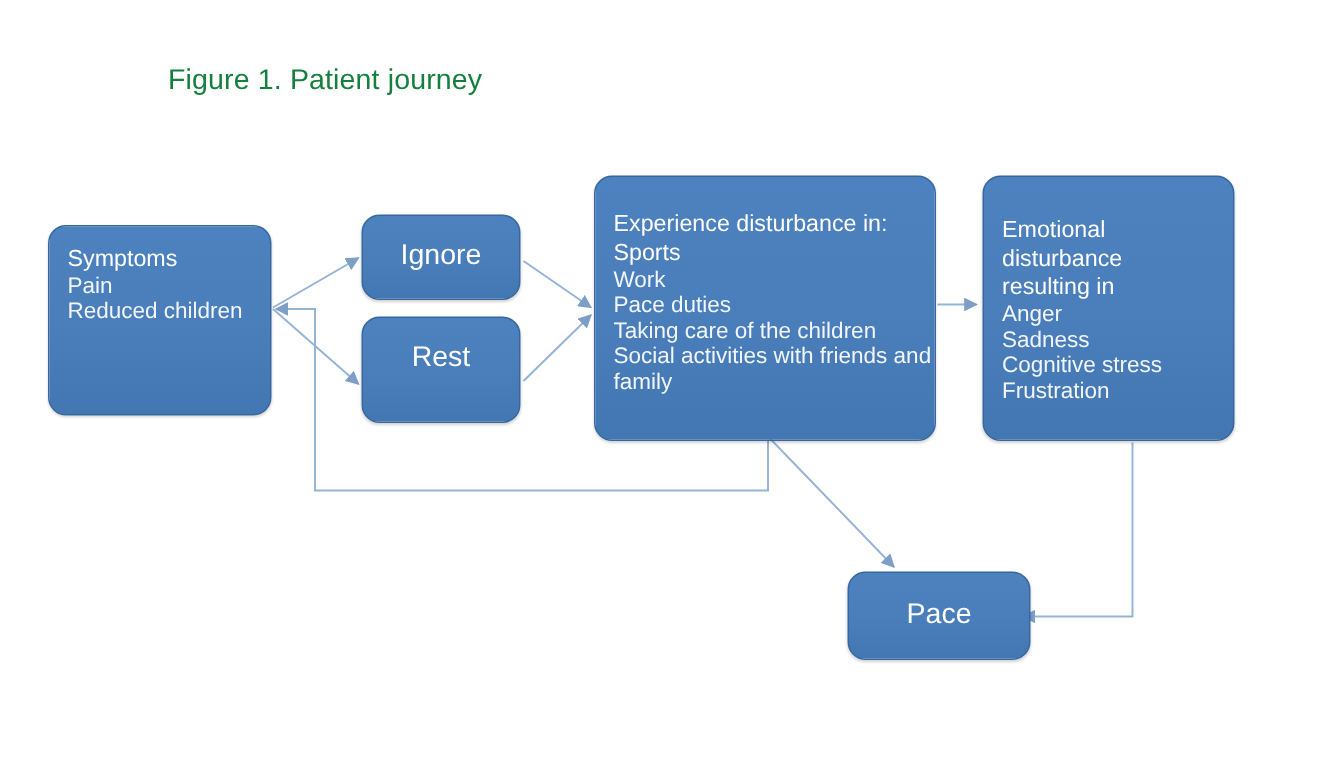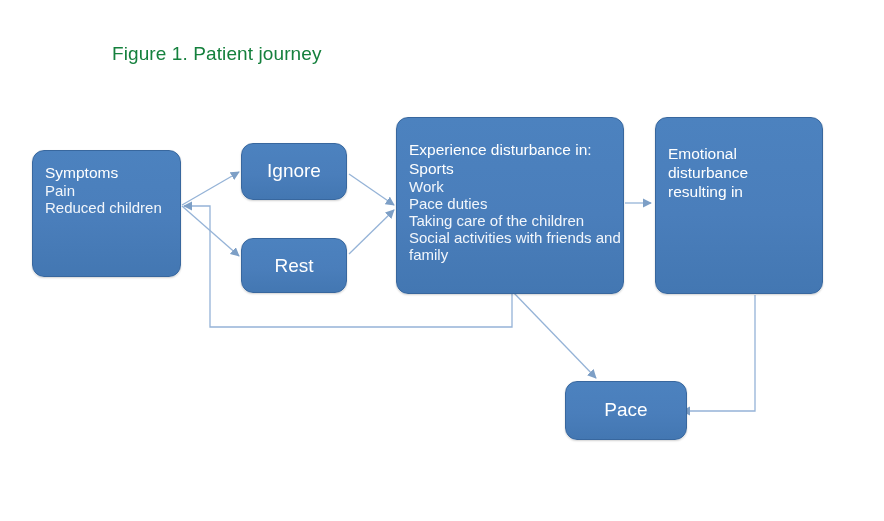--- a/index.html
+++ b/index.html
@@ -90,21 +90,21 @@
     text-align: center;
     font-size: 19px;
     line-height: 22px;
     color: #ffffff;
     font-weight: 400;
   }
 
   
   #node-symptoms   { left: 32px;  top: 150px; width: 149px; height: 127px; }
   #node-ignore     { left: 241px; top: 143px; width: 106px; height: 57px;  }
-  #node-rest       { left: 241px; top: 238px; width: 106px; height: 55px; padding-left: 33px;  }
+  #node-rest       { left: 241px; top: 211px; width: 106px; height: 71px; padding-left: 33px;  }
   #node-limits     { left: 396px; top: 117px; width: 228px; height: 177px; }
   #node-emotional  { left: 655px; top: 117px; width: 168px; height: 177px; }
   #node-pace       { left: 565px; top: 381px; width: 122px; height: 59px;  }
 
   #node-symptoms .node-inner  { top: 12px; }
   #node-limits .node-inner    { top: 22px; }
   #node-emotional .node-inner { top: 26px; }
 
   #node-ignore .node-center-label { top: 16px; }
   #node-rest .node-center-label   { top: 16px; }
@@ -174,20 +174,26 @@
         <li>Social activities with friends and</li>
         <li>family</li>
       </ul>
     </div>
   </div>
 
   <div class="node" id="node-emotional">
     <div class="node-inner">
       <div class="node-head">Emotional disturbance
 resulting in</div>
+      <ul class="node-list">
+        <li>Anger</li>
+        <li>Sadness</li>
+        <li>Cognitive stress</li>
+        <li>Frustration</li>
+      </ul>
     </div>
   </div>
 
   <div class="node" id="node-pace">
     <div class="node-center-label">Pace</div>
   </div>
 
 </div>
 
 </body></html>

